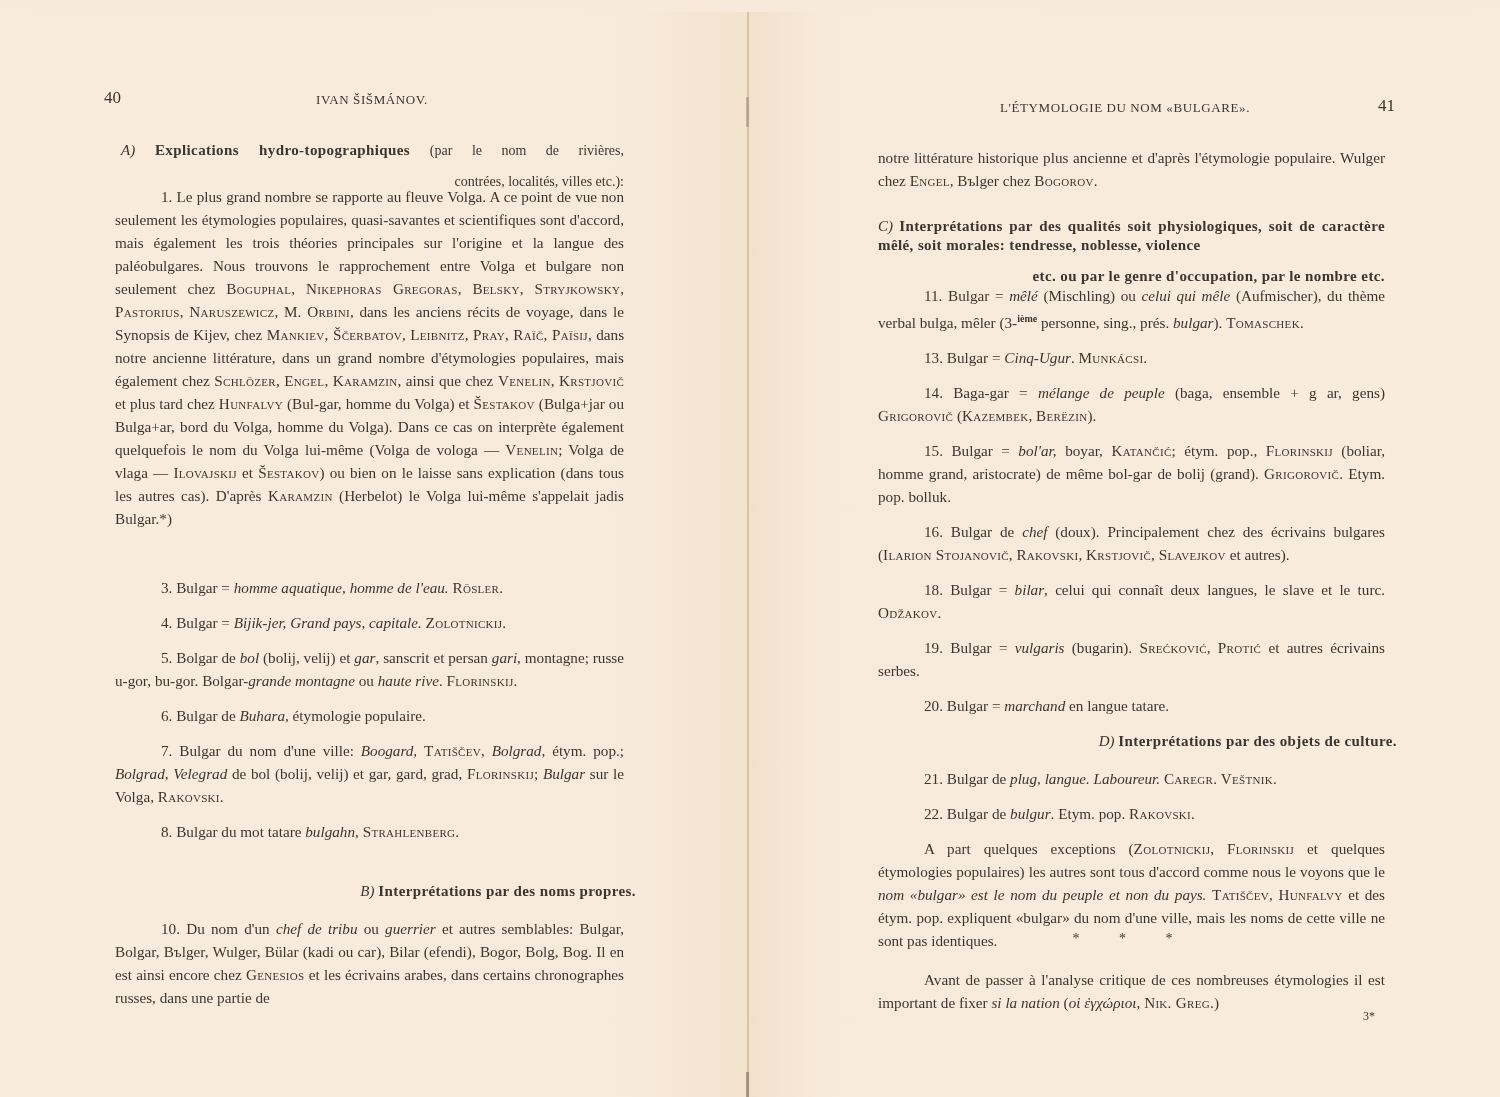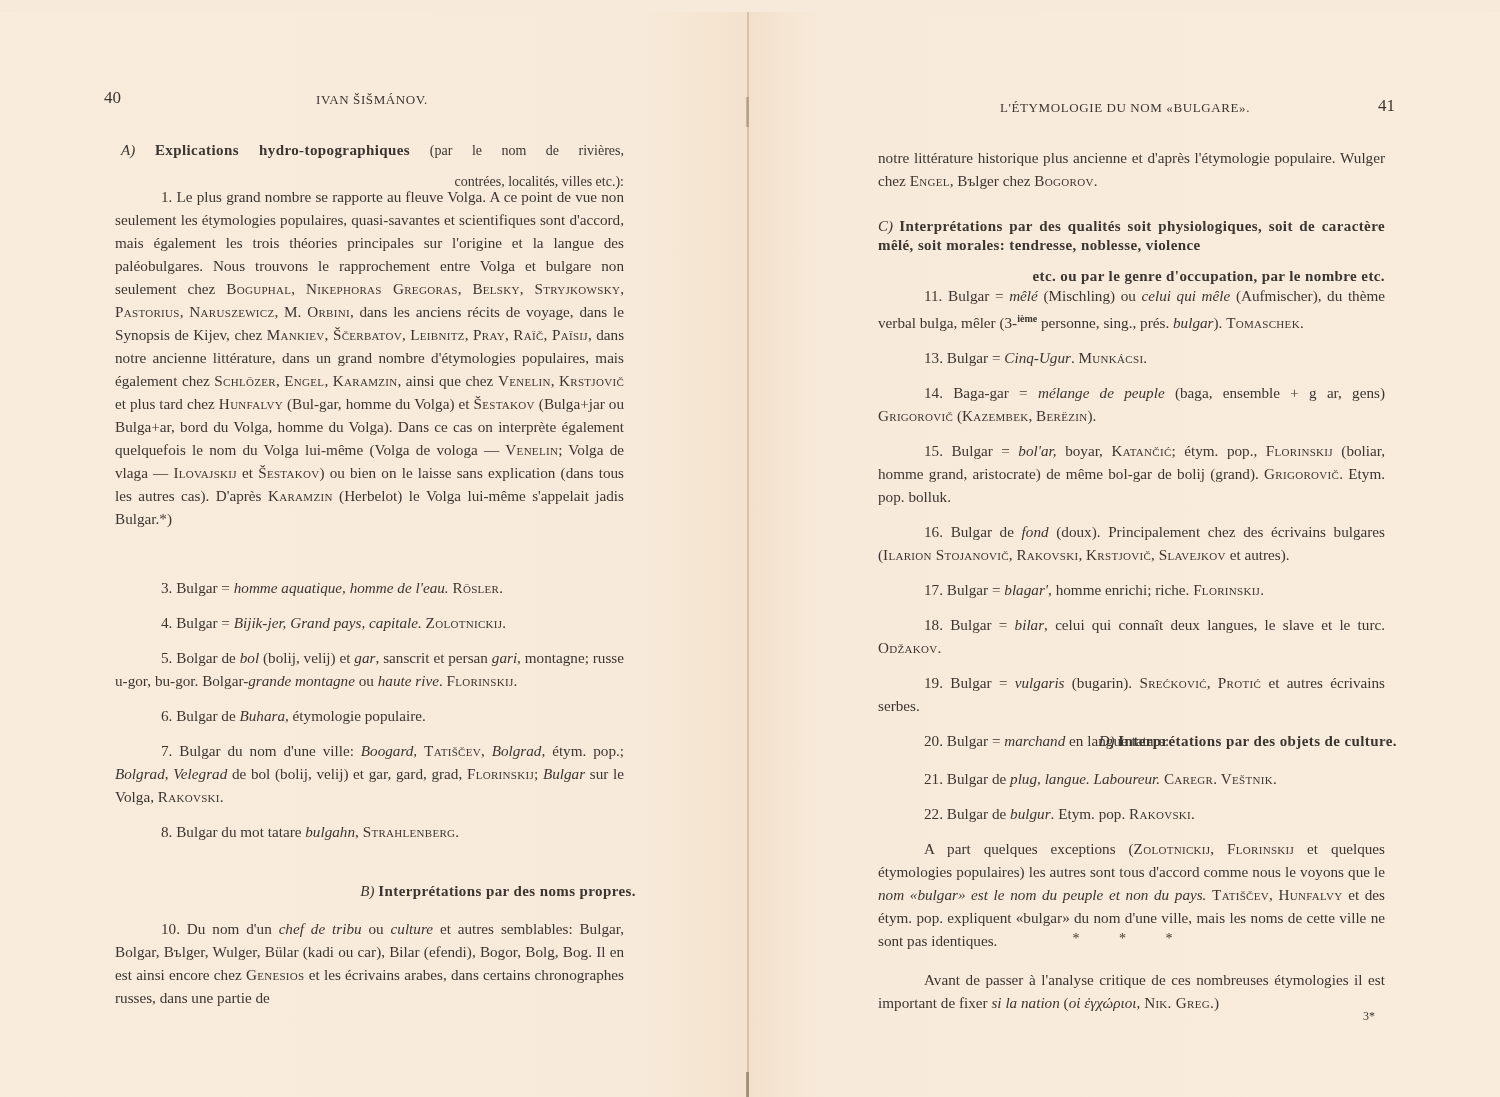--- a/index.html
+++ b/index.html
@@ -72,21 +72,21 @@
       <p class="ind">7. Bulgar du nom d'une ville: <i>Boogard,</i> <span class="sc">Tatiščev</span>, <i>Bolgrad</i>, étym. pop.; <i>Bolgrad, Velegrad</i> de bol (bolij, velij) et gar, gard, grad, <span class="sc">Florinskij</span>; <i>Bulgar</i> sur le Volga, <span class="sc">Rakovski</span>.</p>
       <p class="ind">8. Bulgar du mot tatare <i>bulgahn</i>, <span class="sc">Strahlenberg</span>.</p>
     </div>
 
     <div class="block sec-head center" style="top:870px">
       <span class="letter">B)</span>
       <b>Interprétations par des noms propres.</b>
     </div>
 
     <div class="block" style="top:893px">
-      <p class="ind">10. Du nom d'un <i>chef de tribu</i> ou <i>culture</i> et autres semblables: Bulgar, Bolgar, Bъlger, Wulger, Bülar (kadi ou car), Bilar (efendi), Bogor, Bolg, Bog. Il en est ainsi encore chez <span class="sc">Genesios</span> et les écrivains arabes, dans certains chronographes russes, dans une partie de</p>
+      <p class="ind">10. Du nom d'un <i>chef de tribu</i> ou <i>guerrier</i> et autres semblables: Bulgar, Bolgar, Bъlger, Wulger, Bülar (kadi ou car), Bilar (efendi), Bogor, Bolg, Bog. Il en est ainsi encore chez <span class="sc">Genesios</span> et les écrivains arabes, dans certains chronographes russes, dans une partie de</p>
     </div>
   </div>
 
   <div class="run-head" style="left:1000px;top:88px">L'ÉTYMOLOGIE DU NOM «BULGARE».</div>
   <div class="pnum" style="left:1378px;top:84px">41</div>
 
   <div class="col right-col">
     <div class="block" style="top:122px">
       <p>notre littérature historique plus ancienne et d'après l'étymologie populaire. Wulger chez <span class="sc">Engel</span>, Bъlger chez <span class="sc">Bogorov</span>.</p>
     </div>
@@ -97,22 +97,21 @@
         <b>Interprétations par des qualités soit physiologiques, soit de caractère mêlé, soit morales: tendresse, noblesse, violence</b>
       </p>
       <p class="center"><b>etc. ou par le genre d'occupation, par le nombre etc.</b></p>
     </div>
 
     <div class="block" style="top:260px">
       <p class="ind">11. Bulgar = <i>mêlé</i> (Mischling) ou <i>celui qui mêle</i> (Aufmischer), du thème verbal bulga, mêler (3-<sup>ième</sup> personne, sing., prés. <i>bulgar</i>). <span class="sc">Tomaschek</span>.</p>
       <p class="ind">13. Bulgar = <i>Cinq-Ugur</i>. <span class="sc">Munkácsi</span>.</p>
       <p class="ind">14. Baga-gar = <i>mélange de peuple</i> (baga, ensemble + g ar, gens) <span class="sc">Grigorovič</span> (<span class="sc">Kazembek</span>, <span class="sc">Berëzin</span>).</p>
       <p class="ind">15. Bulgar = <i>bol'ar,</i> boyar, <span class="sc">Katančić</span>; étym. pop., <span class="sc">Florinskij</span> (boliar, homme grand, aristocrate) de même bol-gar de bolij (grand). <span class="sc">Grigorovič</span>. Etym. pop. bolluk.</p>
-      <p class="ind">16. Bulgar de <i>fond</i> (doux). Principalement chez des écrivains bulgares (<span class="sc">Ilarion Stojanovič</span>, <span class="sc">Rakovski</span>, <span class="sc">Krstjovič</span>, <span class="sc">Slavejkov</span> et autres).</p>
-      <p class="ind">17. Bulgar = <i>blagar'</i>, homme enrichi; riche. <span class="sc">Florinskij</span>.</p>
+      <p class="ind">16. Bulgar de <i>chef</i> (doux). Principalement chez des écrivains bulgares (<span class="sc">Ilarion Stojanovič</span>, <span class="sc">Rakovski</span>, <span class="sc">Krstjovič</span>, <span class="sc">Slavejkov</span> et autres).</p>
       <p class="ind">18. Bulgar = <i>bilar</i>, celui qui connaît deux langues, le slave et le turc. <span class="sc">Odžakov</span>.</p>
       <p class="ind">19. Bulgar = <i>vulgaris</i> (bugarin). <span class="sc">Srećković</span>, <span class="sc">Protić</span> et autres écrivains serbes.</p>
       <p class="ind">20. Bulgar = <i>marchand</i> en langue tatare.</p>
     </div>
 
     <div class="block sec-head center" style="top:720px">
       <span class="letter">D)</span>
       <b>Interprétations par des objets de culture.</b>
     </div>
 

